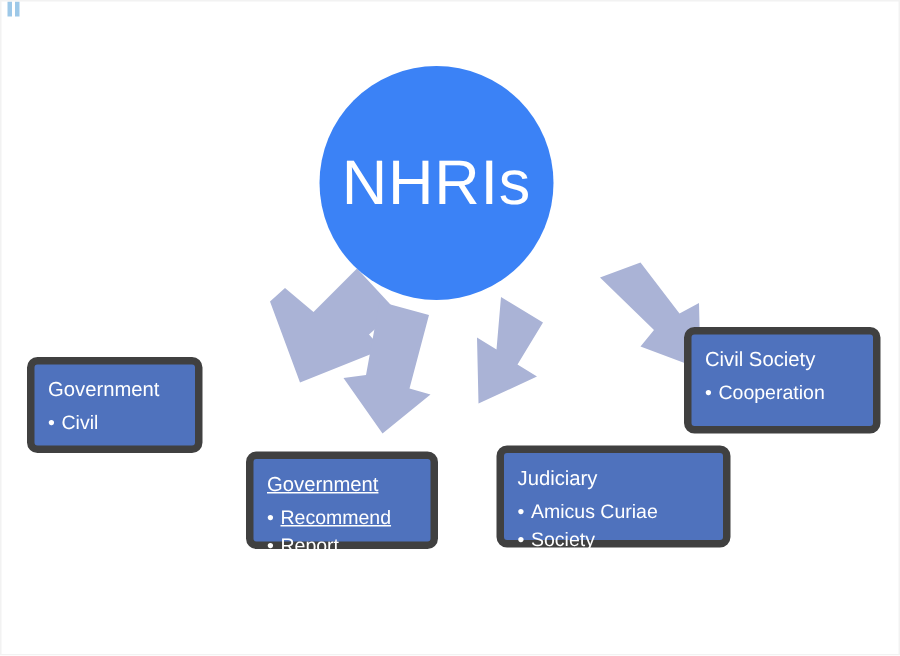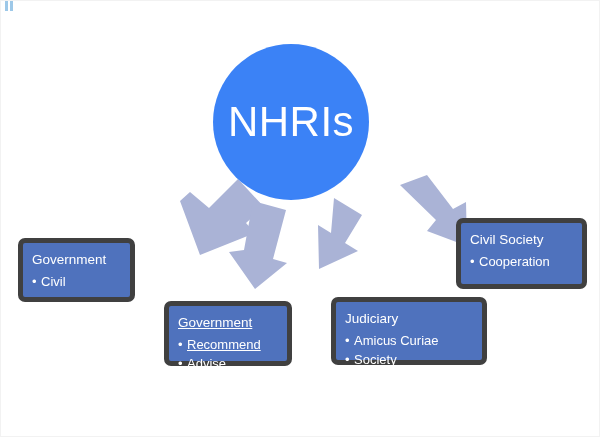--- a/index.html
+++ b/index.html
@@ -120,21 +120,21 @@
     <div class="node-title">Government</div>
     <ul class="node-bullets">
       <li>Civil</li>
     </ul>
   </div>
 
   <div class="node-box" id="box-government">
     <div class="node-title">Government</div>
     <ul class="node-bullets">
       <li>Recommend</li>
-      <li>Advise</li>
+      <li>Report</li>
     </ul>
   </div>
 
   <div class="node-box" id="box-judiciary">
     <div class="node-title">Judiciary</div>
     <ul class="node-bullets">
       <li>Amicus Curiae</li>
       <li>Society</li>
     </ul>
   </div>

